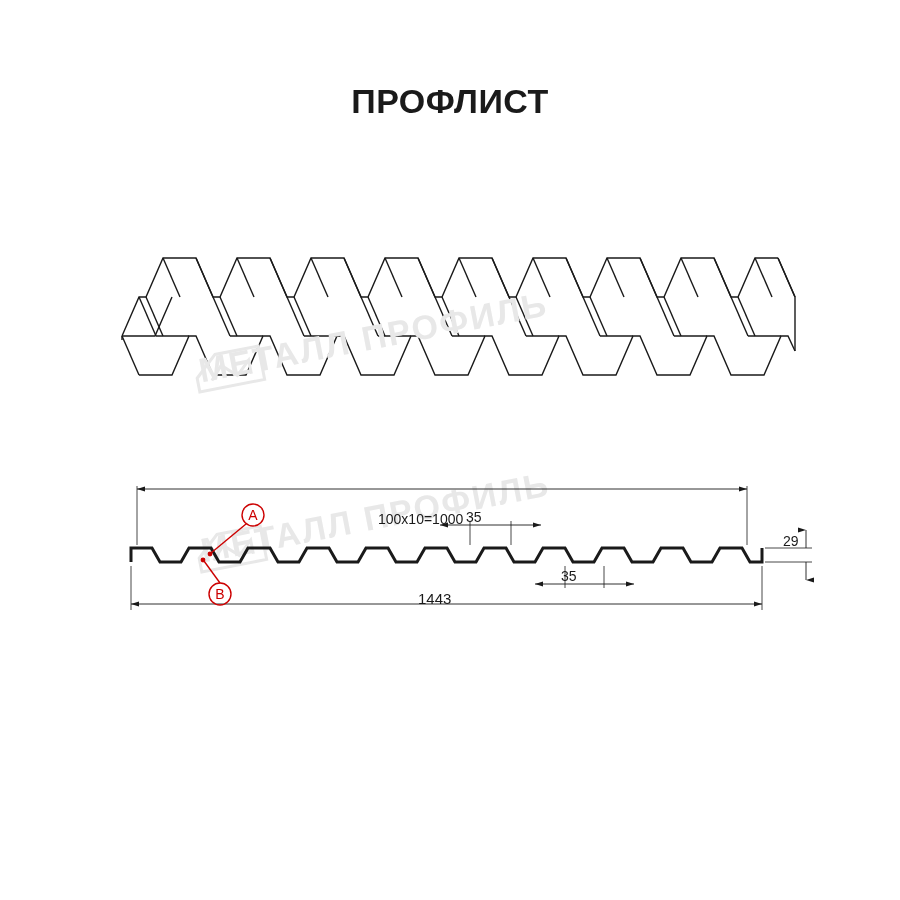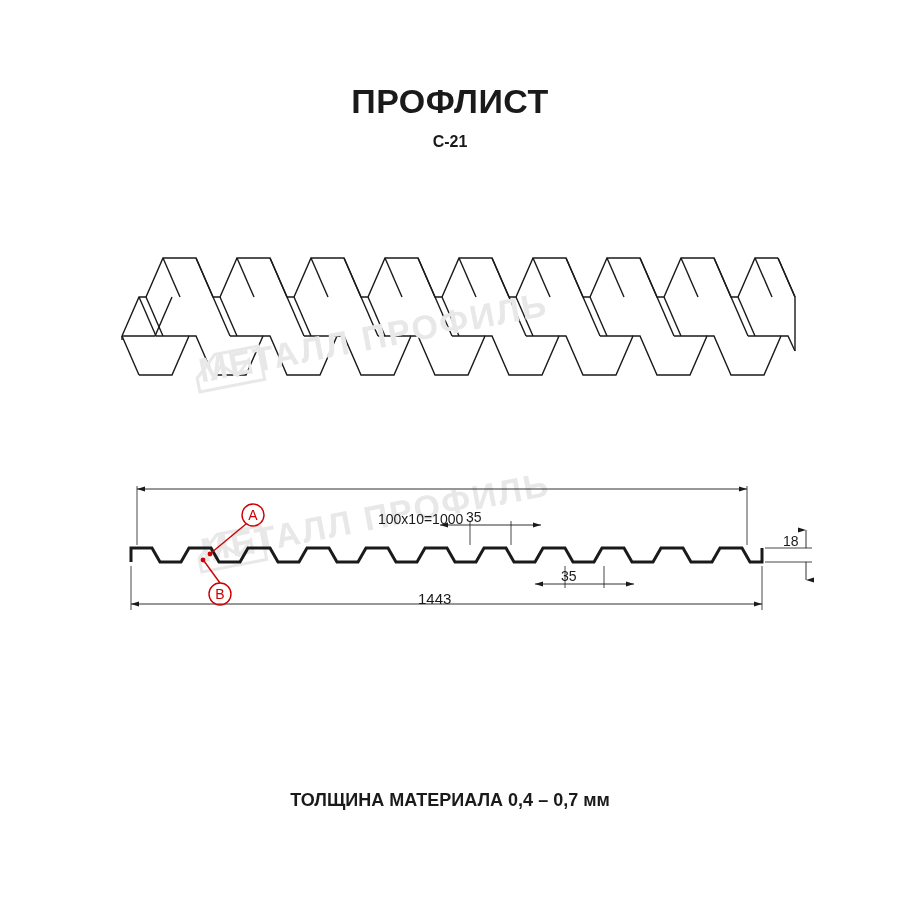--- a/index.html
+++ b/index.html
@@ -93,21 +93,20 @@
     width: 22px;
     text-align: center;
   }
 </style>
 </head>
 <body>
 
 <div class="page">
 
   <div class="title">ПРОФЛИСТ</div>
-  <div class="subtitle">С-21</div>
 
   <svg width="900" height="900" viewBox="0 0 900 900">
     <g fill="none" stroke="#1a1a1a" stroke-width="1.4" stroke-linejoin="miter" stroke-linecap="butt">
 
       <path d="M122 336 L139 297 L146 297 L163 258 L196 258 L213 297 L220 297 L237 258 L270 258 L287 297 L294 297 L311 258 L344 258 L361 297 L368 297 L385 258 L418 258 L435 297 L442 297 L459 258 L492 258 L509 297 L516 297 L533 258 L566 258 L583 297 L590 297 L607 258 L640 258 L657 297 L664 297 L681 258 L714 258 L731 297 L738 297 L755 258 L778 258"></path>
 
       <path d="M122 336 L155 336 L172 297"></path>
       <path d="M122 336 L139 375" stroke-width="1.4"></path>
       <path d="M139 375 L172 375 L189 336 L196 336 L213 375 L246 375 L263 336 L270 336 L287 375 L320 375 L337 336 L344 336 L361 375 L394 375 L411 336 L418 336 L435 375 L468 375 L485 336 L492 336 L509 375 L542 375 L559 336 L566 336 L583 375 L616 375 L633 336 L640 336 L657 375 L690 375 L707 336 L714 336 L731 375 L764 375 L781 336 L788 336 L795 351"></path>
 
@@ -238,19 +237,18 @@
     <g fill="#cc0000">
       <circle cx="210" cy="554" r="2.4"></circle>
       <circle cx="203" cy="560" r="2.4"></circle>
     </g>
   </svg>
 
   <div class="lbl" style="left:378px; top:468px;margin-top:43px;">100x10=1000</div>
   <div class="lbl" style="left:418px; top:590px; font-size:15px;">1443</div>
   <div class="lbl" style="left:466px; top:509px;">35</div>
   <div class="lbl" style="left:561px; top:568px;">35</div>
-  <div class="lbl" style="left:783px; top:533px;">18</div>
+  <div class="lbl" style="left:783px; top:533px;">29</div>
 
   <div class="marker-letter" style="left:242px; top:507px;">A</div>
   <div class="marker-letter" style="left:209px; top:586px;">B</div>
 
-  <div class="footer">ТОЛЩИНА МАТЕРИАЛА 0,4 – 0,7 мм</div>
 </div>
 
 </body></html>

